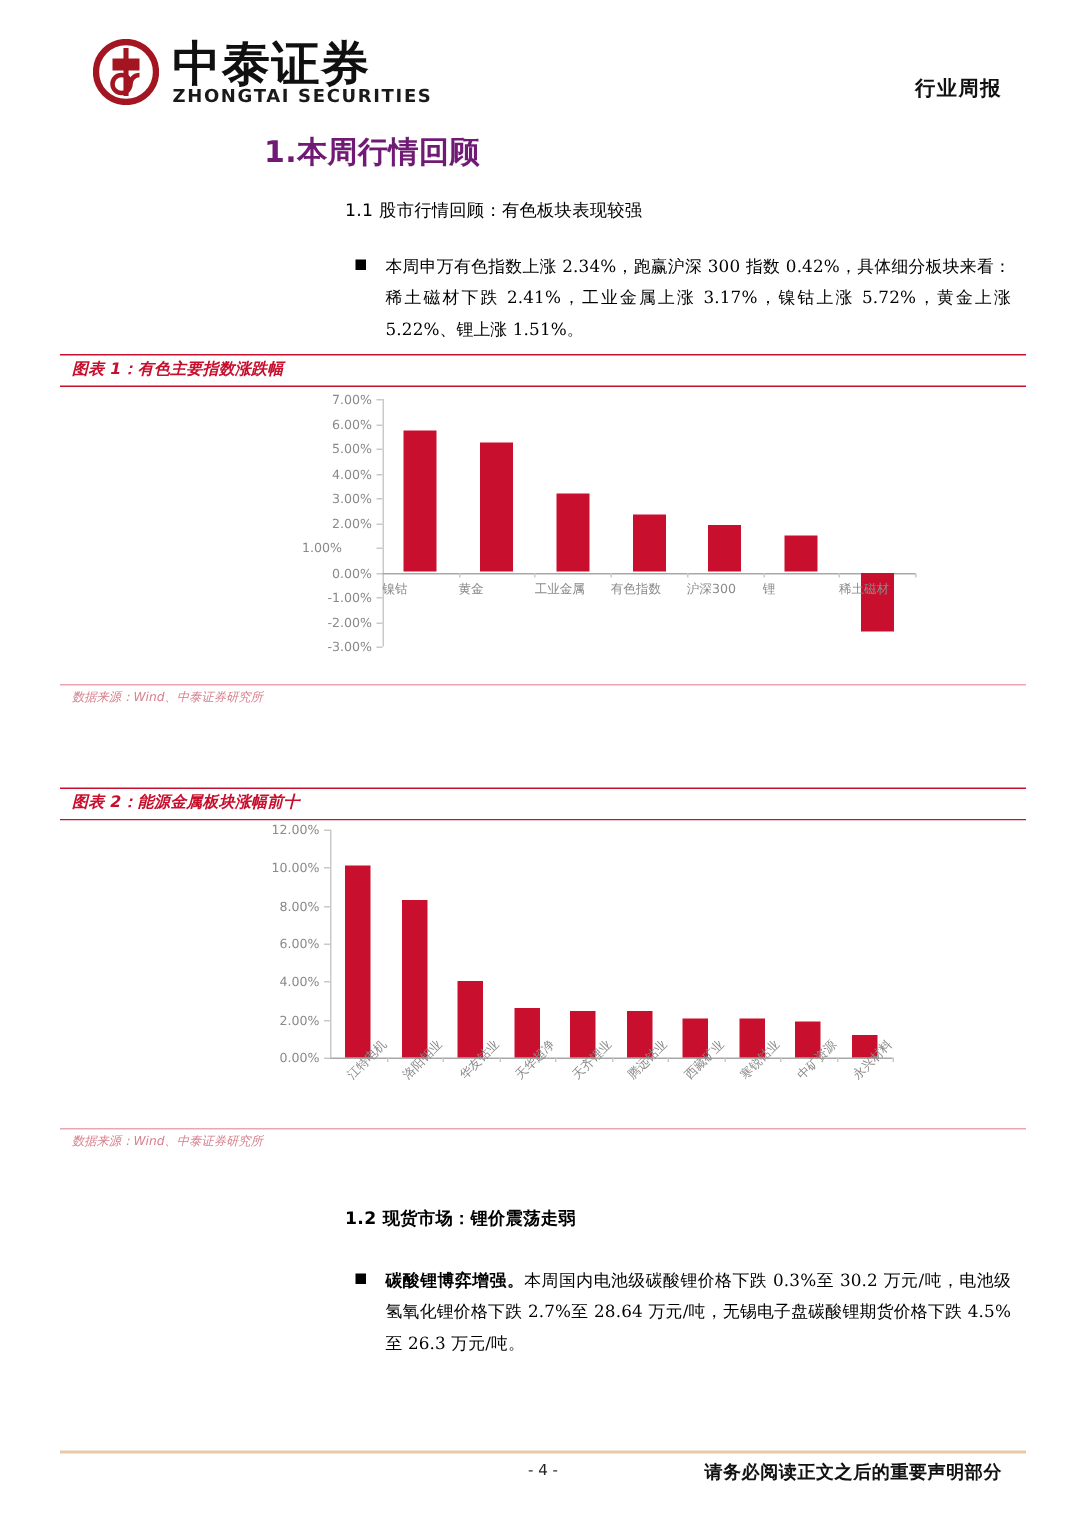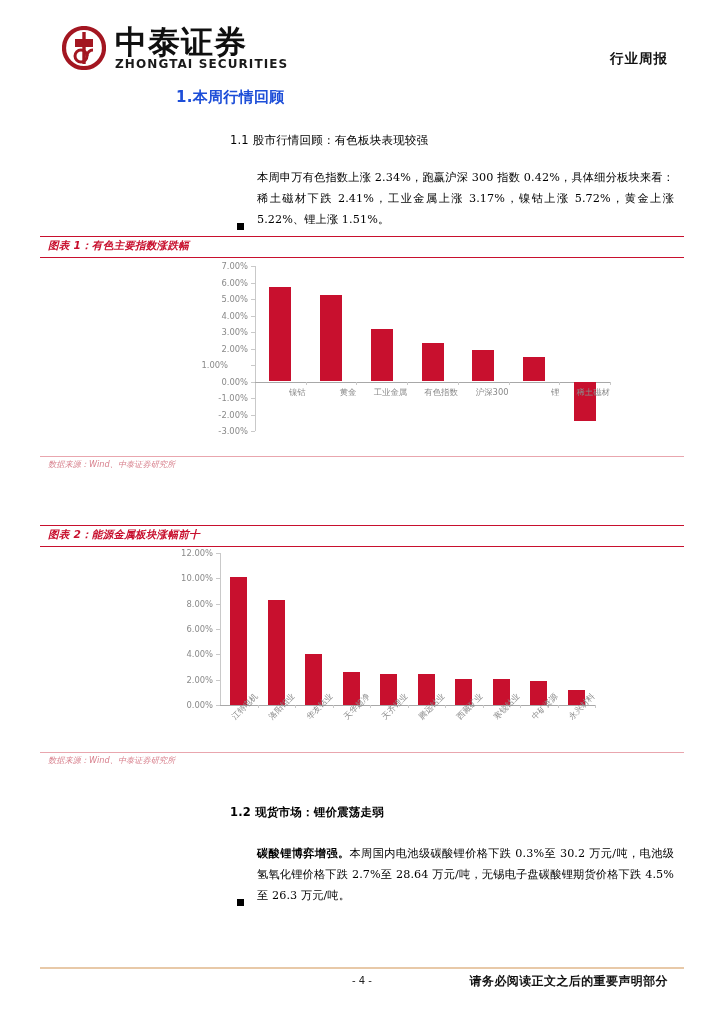--- a/index.html
+++ b/index.html
@@ -16,25 +16,25 @@
   
   .header{position:absolute;top:26px;left:0;width:724px;height:56px;}
   .logo-wrap{position:absolute;left:62px;top:0;display:flex;align-items:center;}
   .logo-mark{width:44px;height:44px;position:relative;flex:0 0 auto;}
   .logo-text{margin-left:9px;display:block;}
   .logo-cn{font-family:"DejaVu Sans","Liberation Sans",sans-serif;font-weight:bold;font-size:32px;letter-spacing:1px;line-height:30px;color:#101010;}
   .logo-en{font-family:"DejaVu Sans","Liberation Sans",sans-serif;font-weight:bold;font-size:12px;letter-spacing:1.1px;line-height:12px;color:#1a1a1a;margin-top:1px;}
   .header-right{position:absolute;right:56px;top:24px;font-family:"DejaVu Serif","Liberation Serif",serif;font-size:13.5px;font-weight:bold;color:#111;letter-spacing:1px;}
 
   
-  .h1{position:absolute;left:176px;top:88px;font-size:15px;font-weight:bold;font-family:"DejaVu Sans","Liberation Sans",sans-serif;color:#1d4ed8;letter-spacing:.3px;}
+  .h1{position:absolute;left:176px;top:88px;font-size:20px;font-weight:bold;font-family:"DejaVu Sans","Liberation Sans",sans-serif;color:#701a75;letter-spacing:.3px;}
   .h2{position:absolute;left:230px;top:133px;font-size:11.5px;font-weight:normal;font-family:"DejaVu Sans","Liberation Sans",sans-serif;color:#000;letter-spacing:.2px;}
   .h2b{position:absolute;left:230px;top:805px;font-size:11.5px;font-weight:bold;font-family:"DejaVu Sans","Liberation Sans",sans-serif;color:#000;letter-spacing:.2px;}
 
-  .bullet-block{position:absolute;display:flex;align-items:flex-end;}
+  .bullet-block{position:absolute;display:flex;}
   .bsq{flex:0 0 auto;width:7px;height:7px;background:#000;margin-top:6px;margin-right:13px;}
   .btext{font-size:11.2px;line-height:21px;text-align:justify;color:#000;font-family:"DejaVu Serif","Liberation Serif",serif;letter-spacing:.1px;}
   .btext b{font-weight:bold;}
 
   #bullet-1{left:237px;top:167px;width:437px;}
   #bullet-2{left:237px;top:843px;width:437px;}
   #bullet-3{left:237px;top:907px;width:437px;}
 
   
   .fig{position:absolute;left:40px;width:644px;}
@@ -49,21 +49,21 @@
   #figure-2{top:525px;}
   #figure-2 .fig-body{height:205px;}
 
   
   .chart{position:absolute;}
   .ylab{position:absolute;right:0;transform:translateY(-50%);font-size:8.4px;color:#8a8a8a;font-family:"DejaVu Sans","Liberation Sans",sans-serif;white-space:nowrap;}
   .ytick{position:absolute;width:4px;height:1px;background:#c9c9c9;}
   .axis-v{position:absolute;width:1px;background:#c9c9c9;}
   .axis-h{position:absolute;height:1px;background:#a8a8a8;}
   .bar{position:absolute;background:#c8102e;}
-  .xlab{position:absolute;font-size:8.4px;color:#8a8a8a;font-family:"DejaVu Sans","Liberation Sans",sans-serif;white-space:nowrap;text-align:right;}
+  .xlab{position:absolute;font-size:8.4px;color:#8a8a8a;font-family:"DejaVu Sans","Liberation Sans",sans-serif;white-space:nowrap;text-align:left;}
   .xlab-rot{position:absolute;font-size:8.2px;color:#8a8a8a;font-family:"DejaVu Sans","Liberation Sans",sans-serif;white-space:nowrap;transform-origin:left bottom;transform:rotate(-45deg);}
   .xtick{position:absolute;width:1px;height:3px;background:#c9c9c9;}
 
   
   .footer-rule{position:absolute;left:40px;top:967px;width:644px;height:2px;background:#e8c9a8;}
   .page-num{position:absolute;left:0;top:975px;width:724px;text-align:center;font-size:10px;color:#222;font-family:"DejaVu Sans","Liberation Sans",sans-serif;}
   .footer-note{position:absolute;right:56px;top:973px;font-size:12px;font-weight:bold;color:#111;font-family:"DejaVu Serif","Liberation Serif",serif;letter-spacing:.4px;}
 </style>
 </head>
 <body>

